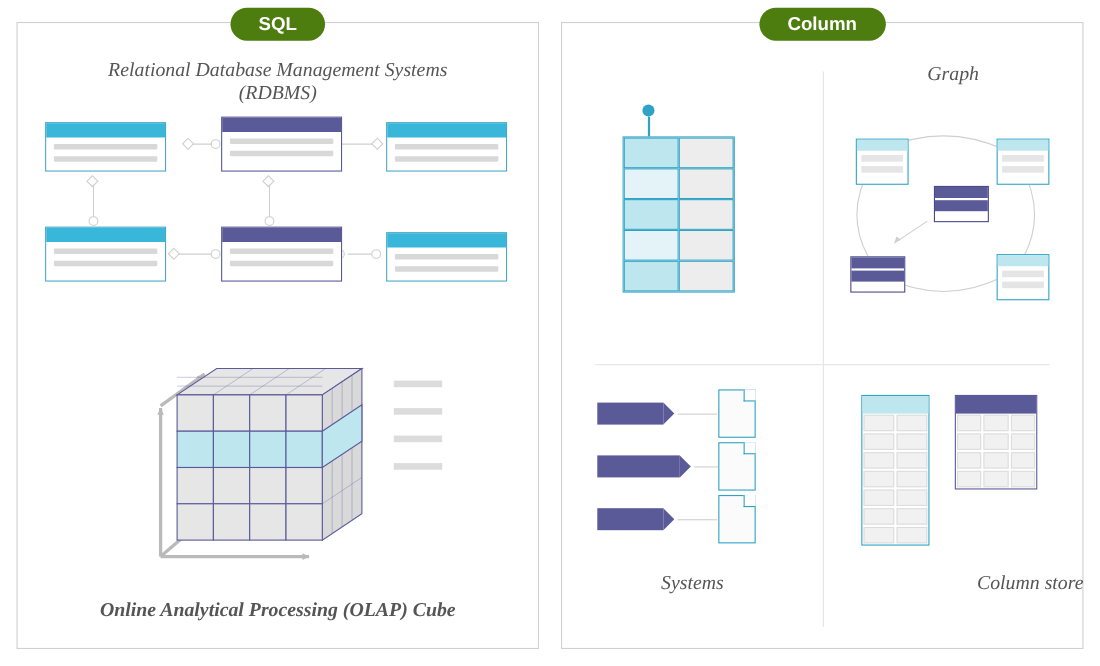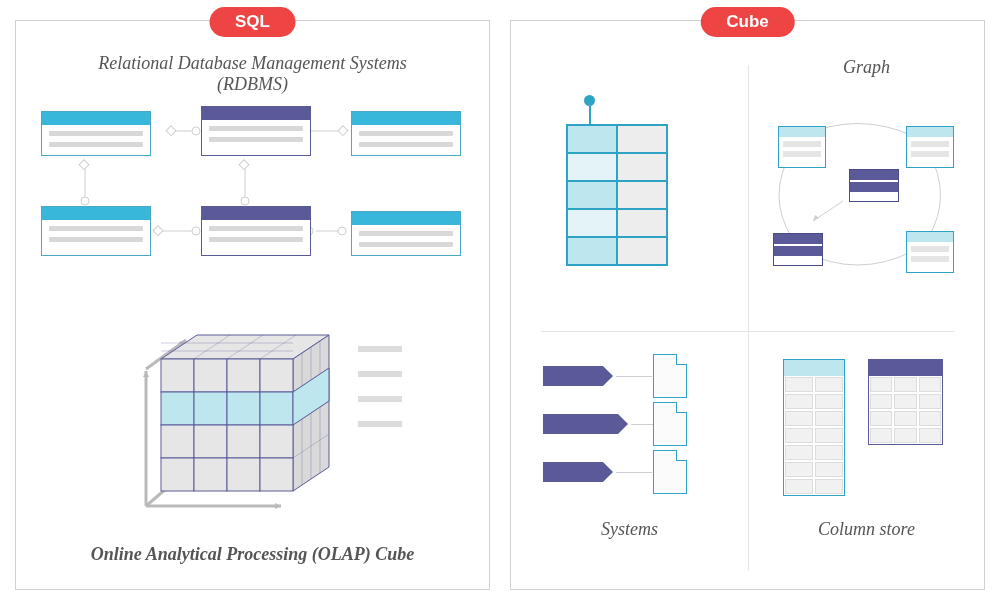--- a/index.html
+++ b/index.html
@@ -1,20 +1,20 @@
 <!DOCTYPE html>
 <html><head>
 <meta charset="utf-8">
 <style>
 * { margin:0; padding:0; box-sizing:border-box; }
 body { width:1000px; height:605px; font-family:Georgia,serif; font-style:italic; color:#444; background:#fff; position:relative; }
 .panel { position:absolute; border:1px solid #d0d0d0; background:#fff; }
 .panel-left { left:15px; top:20px; width:475px; height:570px; }
 .panel-right { left:510px; top:20px; width:475px; height:570px; }
-.chip { position:absolute; top:-14px; left:50%; transform:translateX(-50%); background:#ef4444; color:#fff; font-family:Helvetica,Arial,sans-serif; font-style:normal; font-weight:600; font-size:17px; padding:5px 26px; border-radius:16px; }
+.chip { position:absolute; top:-14px; left:50%; transform:translateX(-50%); background:#4d7c0f; color:#fff; font-family:Helvetica,Arial,sans-serif; font-style:normal; font-weight:600; font-size:17px; padding:5px 26px; border-radius:16px; }
 .heading { text-align:center; font-size:18px; color:#555; }
 .table-box { position:absolute; background:#fff; border:1px solid #a8d4e0; }
 .table-box.blue { border-color:#4aa8c6; }
 .table-box.purple { border-color:#5a5a99; }
 .tb-head { height:13px; }
 .tb-head.b { background:#38b7db; }
 .tb-head.p { background:#5a5a99; }
 .row-bar { height:5px; background:#d8d8d8; margin:6px 7px; border-radius:1px; }
 
 .nosql-divider-v { position:absolute; left:50%; top:44px; width:0; border-left:1px solid #e4e4e4; }
@@ -159,21 +159,21 @@
     <rect x="232" y="45" width="44" height="6" fill="#dcdcdc"></rect>
     <rect x="232" y="70" width="44" height="6" fill="#dcdcdc"></rect>
     <rect x="232" y="95" width="44" height="6" fill="#dcdcdc"></rect>
     <rect x="232" y="120" width="44" height="6" fill="#dcdcdc"></rect>
   </svg>
 
   <div class="heading" style="position:absolute;bottom:24px;left:0;right:0;font-weight:bold;">Online Analytical Processing (OLAP) Cube</div>
 </div>
 
 <div class="panel panel-right">
-  <div class="chip">Cube</div>
+  <div class="chip">Column</div>
 
   <div class="nosql-divider-v" style="height:505px;"></div>
   <div class="nosql-divider-h" style="top:310px;"></div>
 
   <div class="kv-pin" style="left:73px;top:74px;">
       <div class="ball"></div>
       <div class="stem"></div>
     </div>
   <div class="kv-table" style="left:55px;top:103px;">
     <div class="kv-row">
@@ -295,14 +295,14 @@
         <div class="ct-cell"></div>
         <div class="ct-cell"></div>
         <div class="ct-cell"></div>
       </div>
     <div class="ct-row">
         <div class="ct-cell"></div>
         <div class="ct-cell"></div>
         <div class="ct-cell"></div>
       </div>
   </div>
-  <div class="heading" style="position:absolute;top:498px;left:237px;width:237px;">Column store</div>
+  <div class="heading" style="position:absolute;top:498px;left:237px;width:237px;text-align:right;">Column store</div>
 </div>
 
 </body></html>

